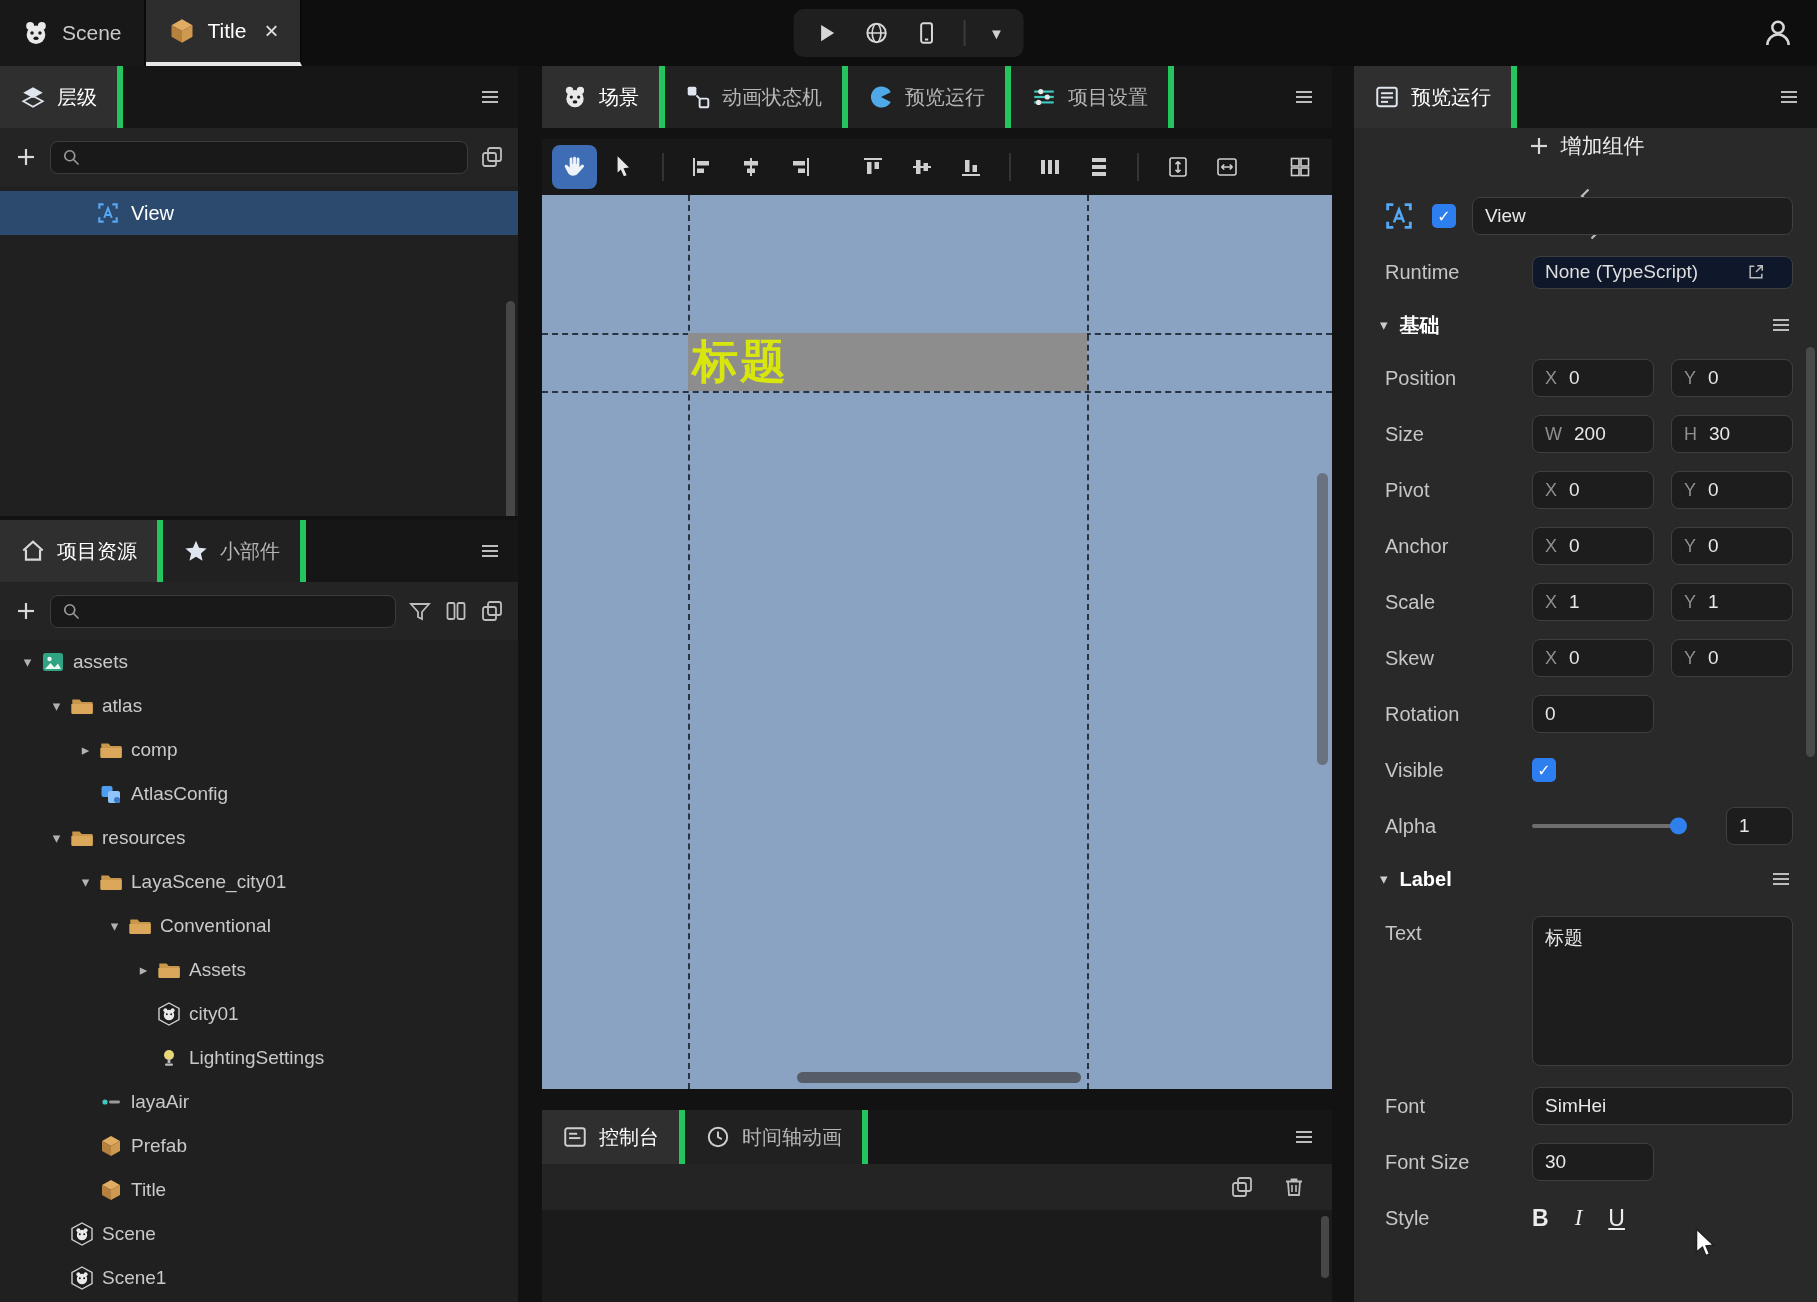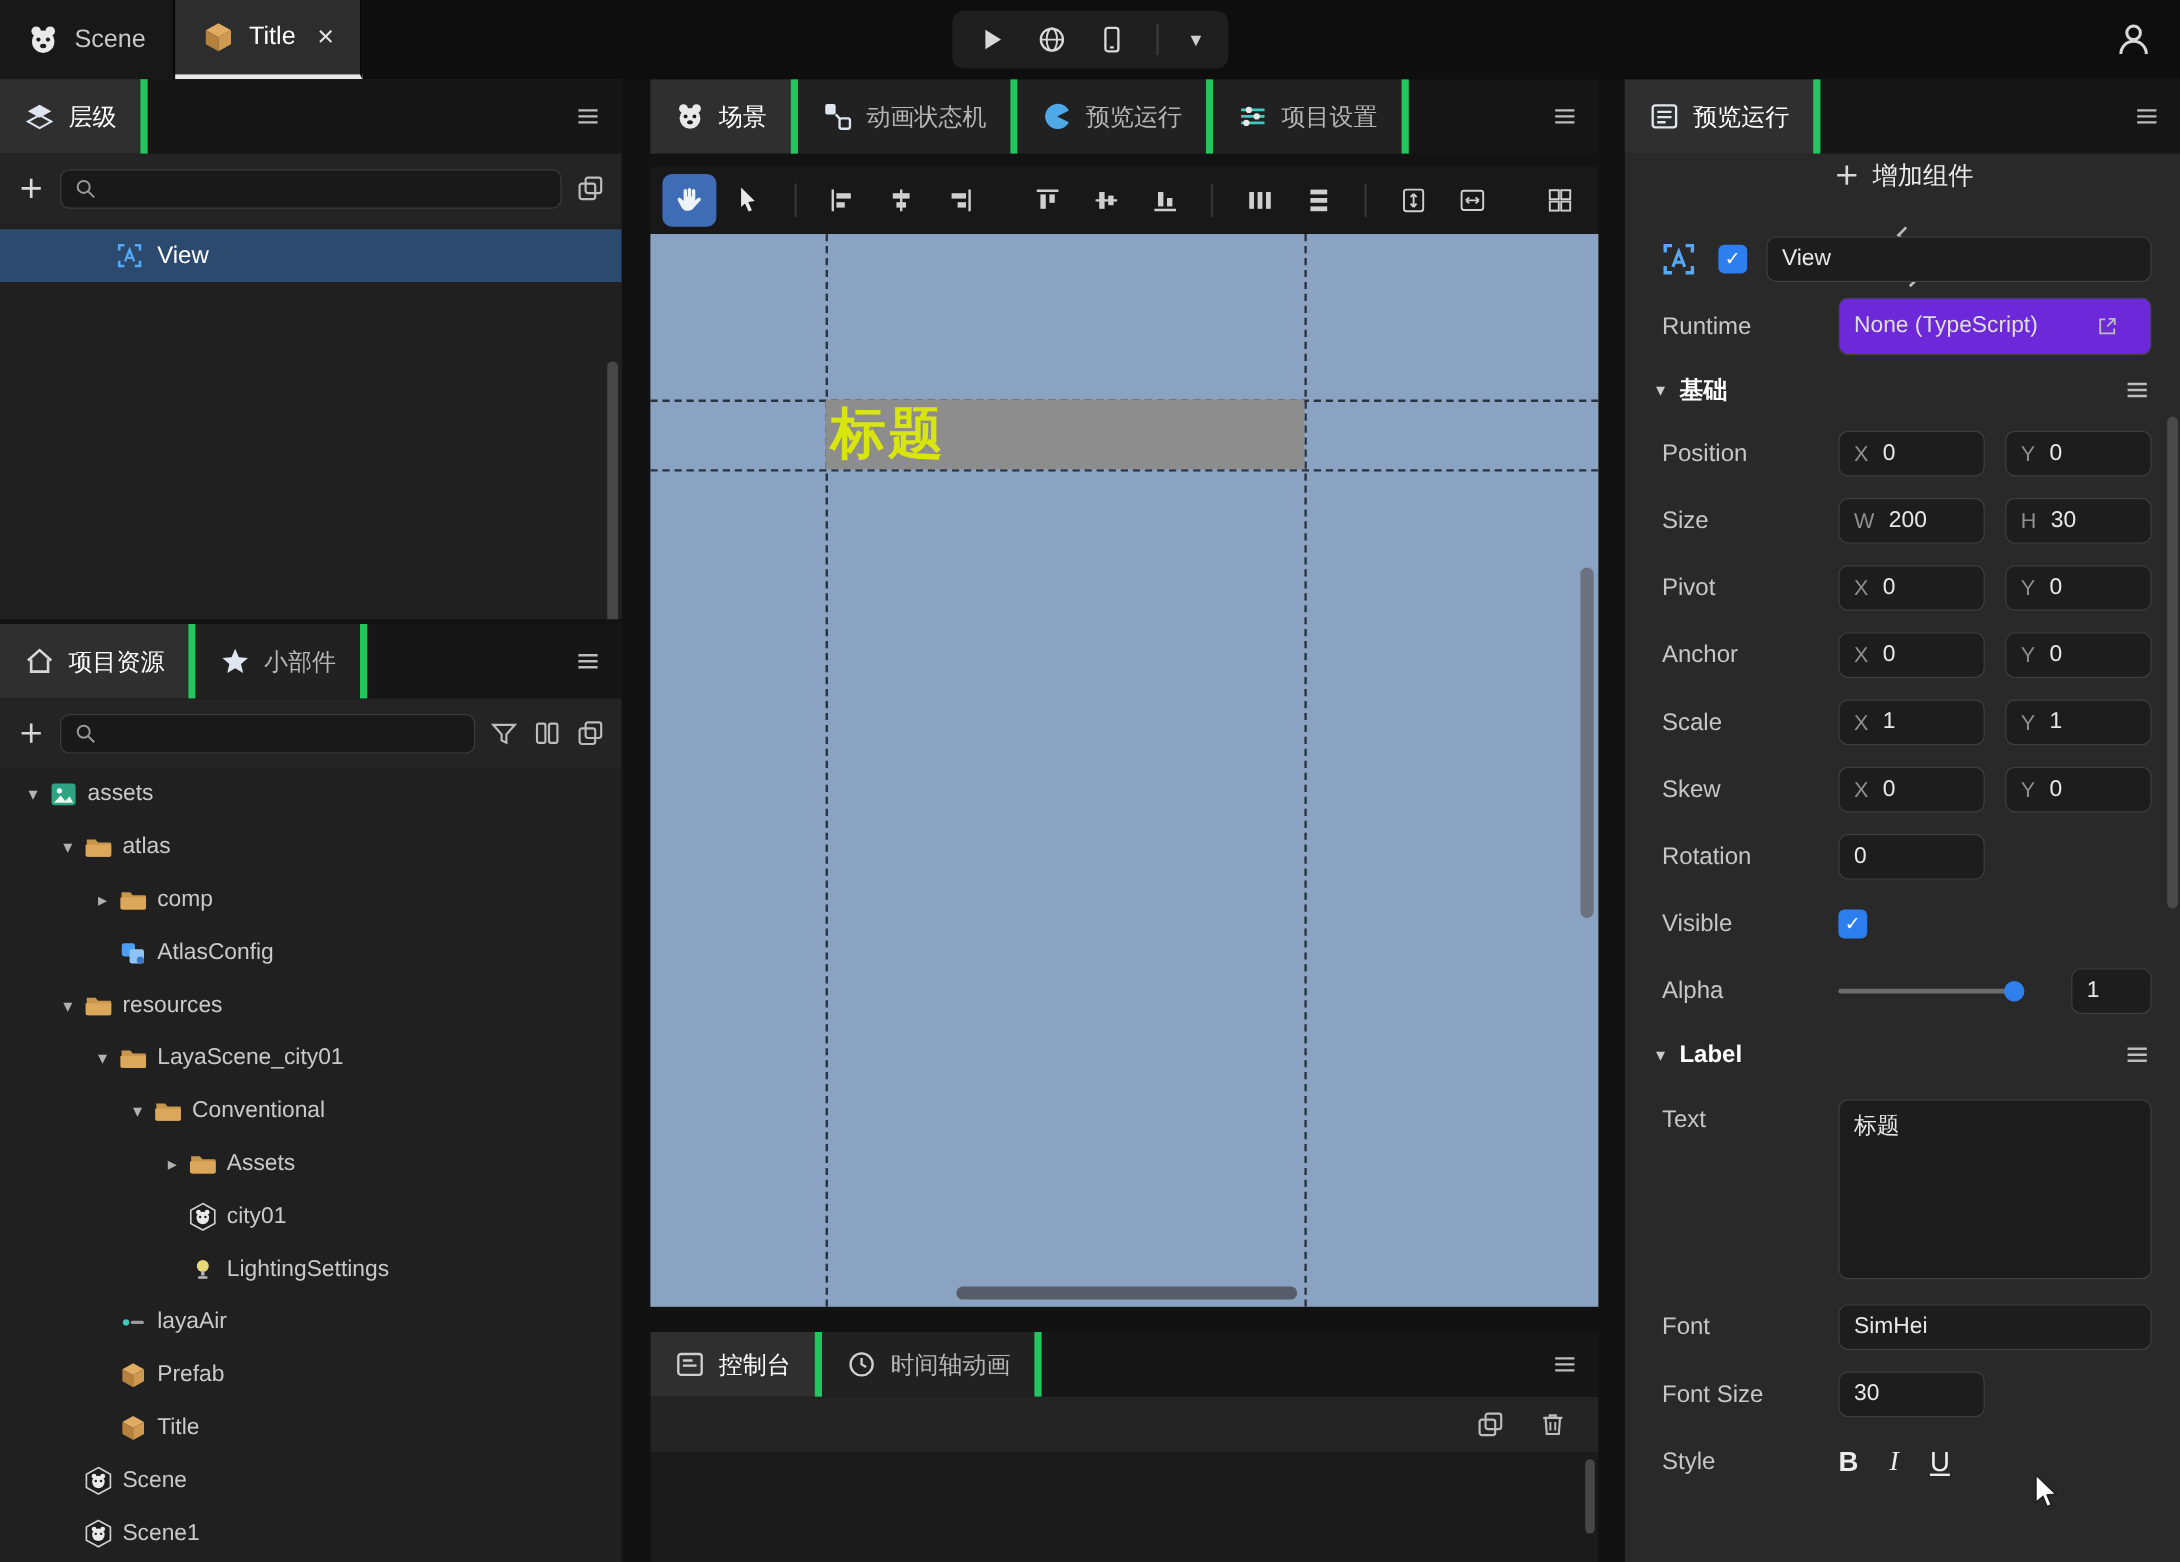--- a/index.html
+++ b/index.html
@@ -80,21 +80,21 @@
   .f-row { height:56px; display:flex; align-items:center; padding:0 24px 0 31px; }
   .f-row.tall { height:174px; align-items:flex-start; padding-top:12px; }
   .f-label { width:147px; flex:none; color:#c6c6c6; font-size:20px; }
   .f-controls { flex:1; display:flex; align-items:center; gap:17px; min-width:0; }
   .text-input { flex:1; height:38px; background:#1d1d1d; border:1px solid #3f3f3f; border-radius:8px; color:#e8e8e8; font-size:19px; padding:0 12px; font-family:inherit; outline:none; min-width:0; }
   .xy { flex:1; height:38px; background:#1d1d1d; border:1px solid #3f3f3f; border-radius:8px; display:flex; align-items:center; gap:12px; padding:0 12px; min-width:0; }
   .xy .pfx { color:#8f8f8f; font-size:18px; }
   .xy .val { color:#e8e8e8; font-size:19px; }
   .xy.single { flex:none; width:122px; }
   .xy.alpha-val { flex:none; width:67px; margin-left:auto; }
-  .ref-input { flex:1; height:48px; background:#6d28d9; border:1px solid #3f3f3f; border-radius:8px; display:flex; align-items:center; justify-content:space-between; padding:0 26px 0 12px; color:#dedede; font-size:19px; min-width:0; }
+  .ref-input { flex:1; height:33px; background:#0f172a; border:1px solid #3f3f3f; border-radius:8px; display:flex; align-items:center; justify-content:space-between; padding:0 26px 0 12px; color:#dedede; font-size:19px; min-width:0; }
   .sec { height:50px; display:flex; align-items:center; gap:12px; padding:0 24px 0 26px; color:#ffffff; font-size:20px; font-weight:bold; }
   .sec .tri { color:#cccccc; font-size:15px; font-weight:normal; }
   .sec .spacer { flex:1; }
   .checkbox { width:24px; height:24px; flex:none; border-radius:5px; background:#2d7ff0; color:#fff; display:flex; align-items:center; justify-content:center; font-size:16px; font-weight:bold; }
   .slider { width:152px; height:4px; background:#6e6e6e; border-radius:2px; position:relative; flex:none; }
   .knob { position:absolute; right:-3px; top:50%; transform:translateY(-50%); width:17px; height:17px; border-radius:50%; background:#2f80ed; }
   .txtarea { flex:1; height:150px; background:#1d1d1d; border:1px solid #3f3f3f; border-radius:8px; color:#e8e8e8; font-size:19px; padding:8px 12px; resize:none; font-family:inherit; outline:none; }
   .swatch { flex:1; height:30px; border-radius:5px; background:#e8f400; }
   .style-ctl { gap:26px; }
   .style-btn { font-size:23px; color:#ececec; }

